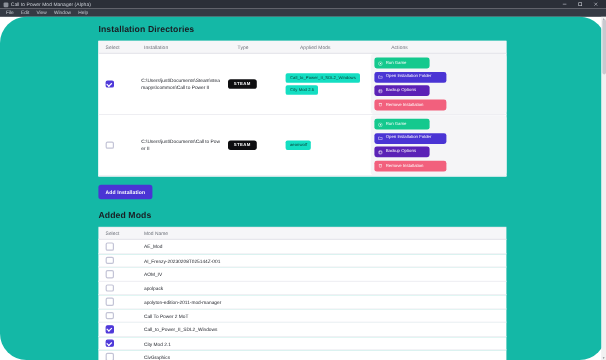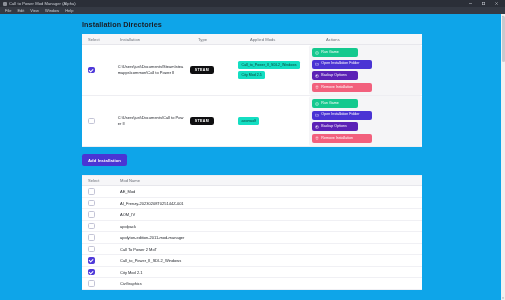--- a/index.html
+++ b/index.html
@@ -39,21 +39,21 @@
     display: flex; align-items: center; padding-left: 2px;
   }
   .menu-item {
     font-size: 4px; color: #c9cdd4; line-height: 7px;
     padding: 0 3px; white-space: nowrap;
   }
 
   
   .content-wrap {
     position: absolute; top: 14px; left: 0; right: 0; bottom: 0;
-    background: #0ea5e9; overflow: hidden;
+    background: #14b8a6; overflow: hidden; border-radius: 22px;
   }
   .page {
     position: absolute; top: 0; left: 0;
     width: 497px; height: 286px;
     padding: 6px 0 0 0;
   }
   .container { width: 340px; margin-left: 82px; }
 
   h2.section-title {
     font-size: 7.2px; font-weight: bold; color: #1a1d23;
@@ -329,20 +329,21 @@
                   <span>Remove Installation</span>
                 </div>
               </div>
             </div>
           </div>
 
         </div>
 
         <div class="add-btn">Add Installation</div>
 
+        <h2 class="section-title">Added Mods</h2>
 
         <div class="mods-table">
           <div class="mods-thead">
             <div class="th mcol-select">Select</div>
             <div class="th mcol-name">Mod Name</div>
           </div>
 
           <div class="mrow">
             <div class="mcol-select">
                 <div class="cb"></div>

